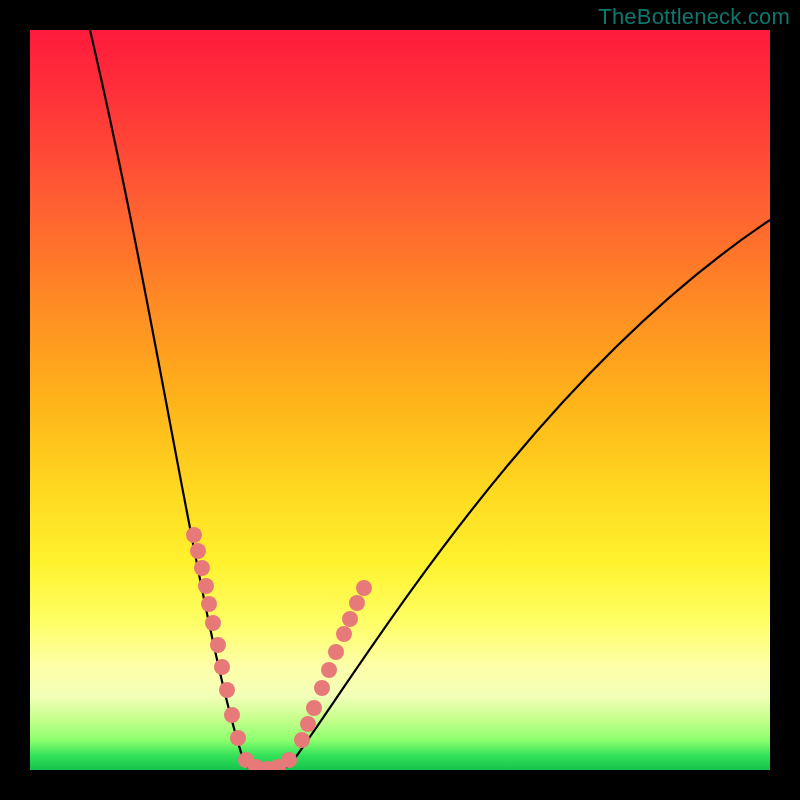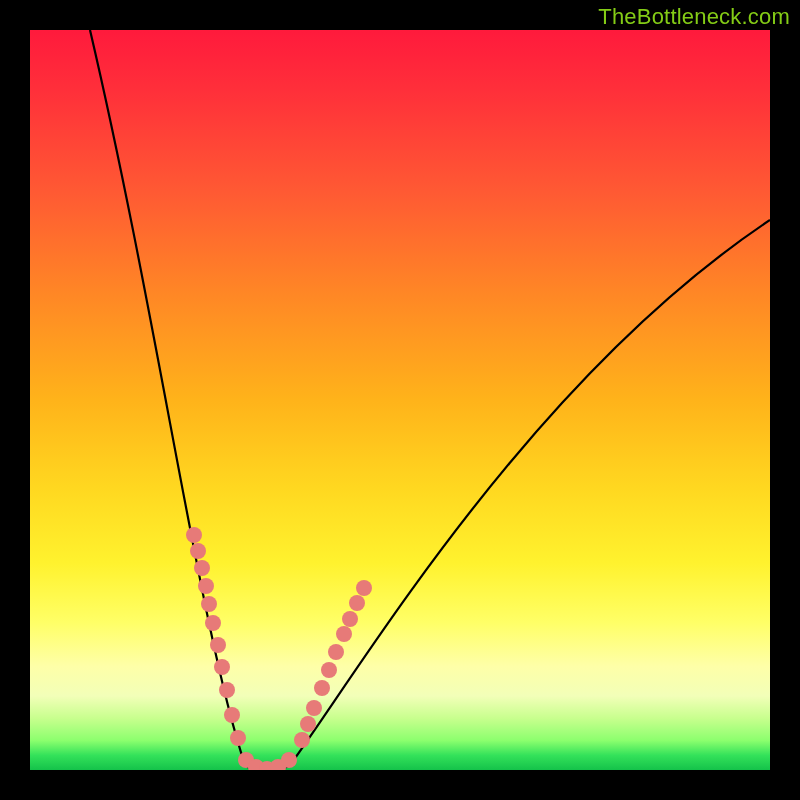--- a/index.html
+++ b/index.html
@@ -39,21 +39,21 @@
       #c8ff8e 93%,
       #8cff6e 96%,
       #34e25a 98%,
       #14c24a 100%
     );
   }
   .watermark {
     position: absolute;
     top: 4px;
     right: 10px;
-    color: #84cc16;
+    color: #0f766e;
     font-size: 22px;
     letter-spacing: 0.2px;
     user-select: none;
   }
   svg.curve {
     position: absolute;
     left: 0;
     top: 0;
   }
   .dot {

